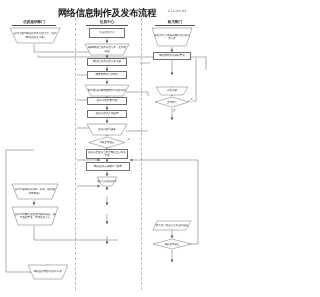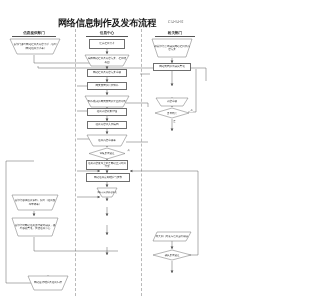--- a/index.html
+++ b/index.html
@@ -10,24 +10,23 @@
   body {
     width: 210px;
     height: 297px;
     position: relative;
     overflow: hidden;
     font-family: "DejaVu Sans", "Liberation Sans", sans-serif;
     color: #333333;
   }
   #canvas {
     position: absolute;
-    left: 0; top: 11px;
+    left: 0; top: 0;
     width: 210px;
     height: 211px;
-    font-family: Liberation Serif, serif;
   }
   .doc-title {
     position: absolute;
     left: 48px;
     top: 7px;
     width: 118px;
     text-align: center;
     font-size: 9.5px;
     font-weight: bold;
     letter-spacing: -0.3px;

